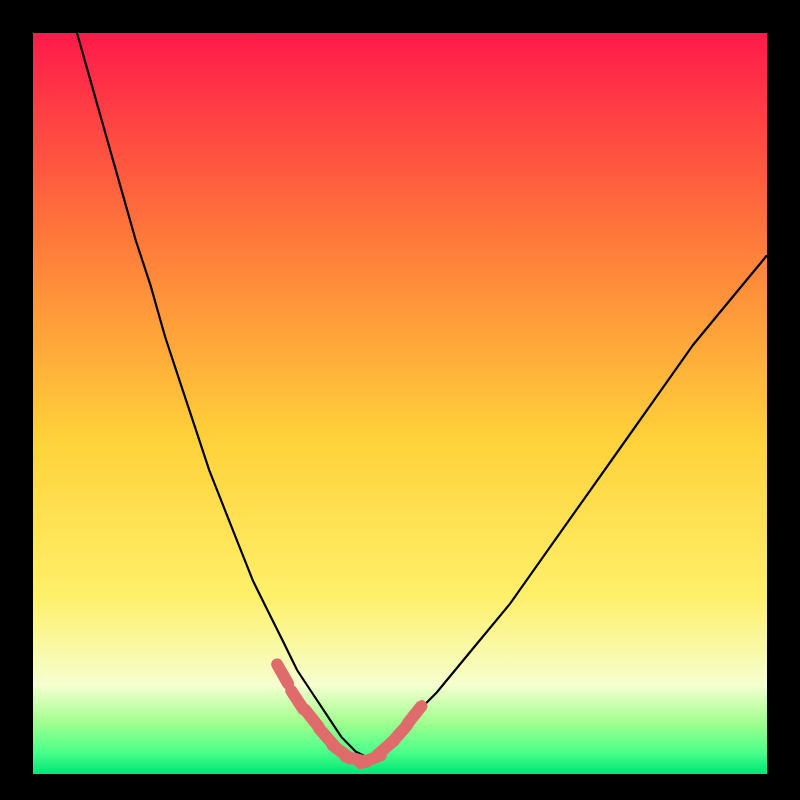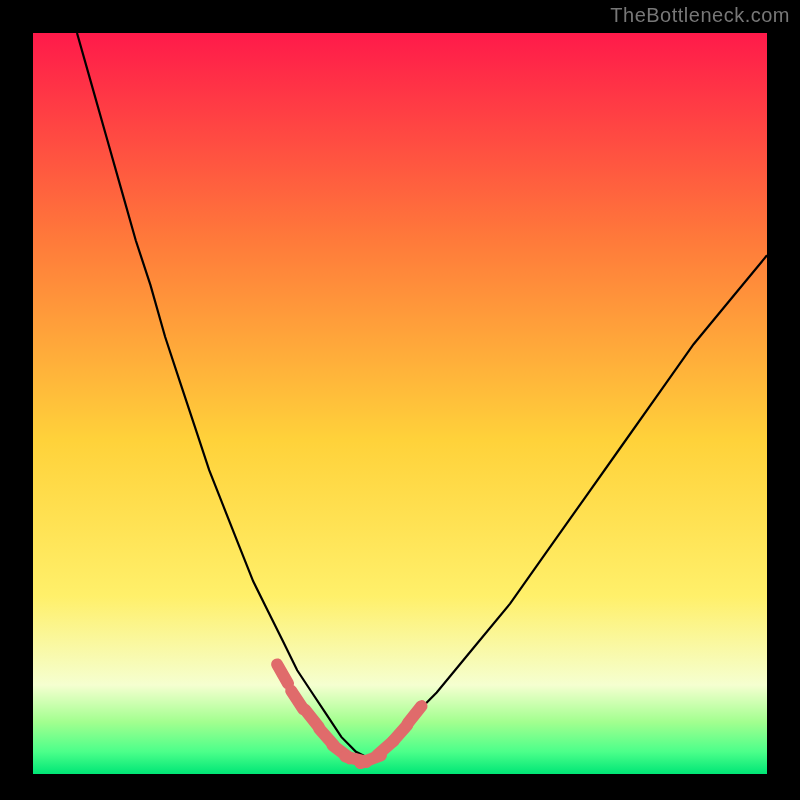--- a/index.html
+++ b/index.html
@@ -33,21 +33,20 @@
     top: 0;
     width: 800px;
     height: 800px;
   }
 </style>
 </head>
 <body>
 
 <div class="stage">
 
-  <div class="watermark">TheBottleneck.com</div>
 
   <svg class="plot" viewBox="0 0 800 800">
     <defs>
       <linearGradient id="bg-grad" x1="0" y1="0" x2="0" y2="1">
         <stop id="g0" offset="0%" stop-color="#ff1a4a"></stop>
         <stop id="g1" offset="28%" stop-color="#ff7a3a"></stop>
         <stop id="g2" offset="55%" stop-color="#ffd23a"></stop>
         <stop id="g3" offset="76%" stop-color="#fff06a"></stop>
         <stop id="g4" offset="88%" stop-color="#f5ffd0"></stop>
         <stop id="g5" offset="93%" stop-color="#a2ff8f"></stop>

